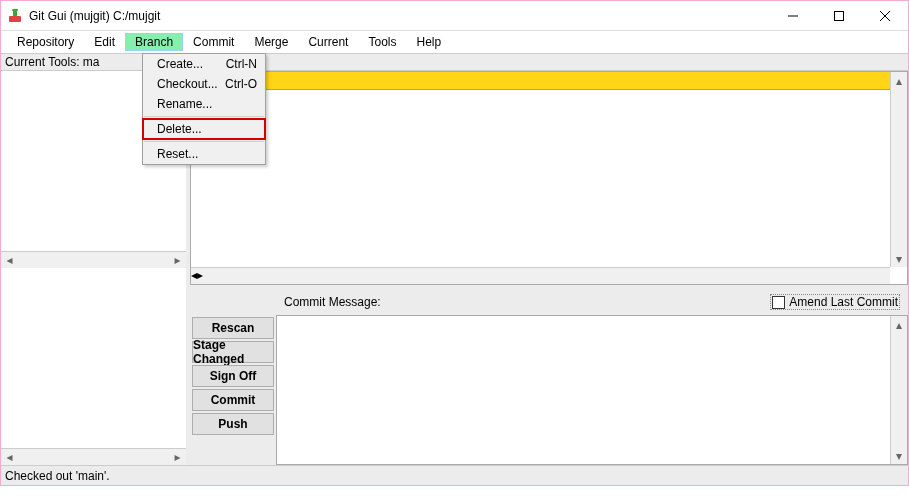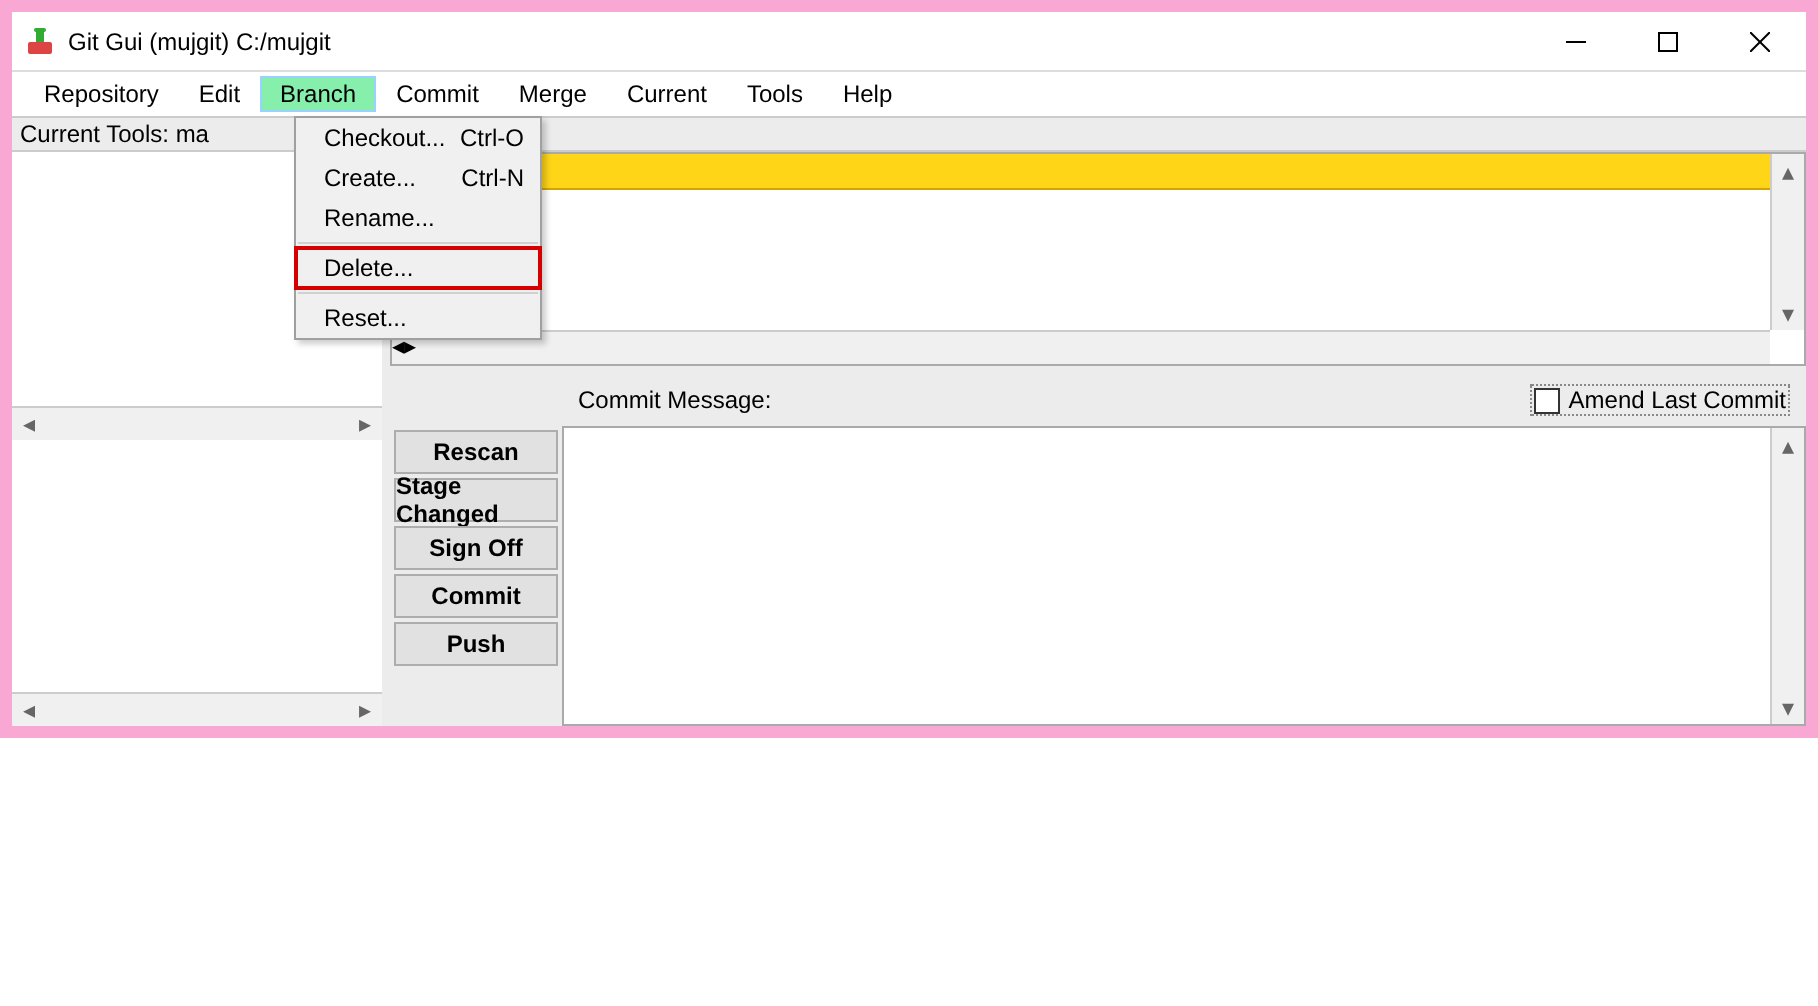--- a/index.html
+++ b/index.html
@@ -1,17 +1,17 @@
 <!DOCTYPE html>
 <html><head>
 <meta charset="utf-8">
 <style>
   * { box-sizing: border-box; }
   html, body { margin:0; padding:0; font-family: "Segoe UI", Tahoma, sans-serif; font-size:12px; color:#000; }
-  .window { width:909px; height:369px; border:6px solid #f9a8d4; background:#fff; display:flex; flex-direction:column; position:relative; }
+  .window { width:909px; height:486px; border:1px solid #f9a8d4; background:#fff; display:flex; flex-direction:column; position:relative; }
   .titlebar { height:30px; display:flex; align-items:center; padding-left:6px; border-bottom:1px solid #ddd; }
   .title-icon { width:16px; height:16px; margin-right:6px; display:flex; align-items:center; justify-content:center; }
   .title-text { flex:1; }
   .win-ctrls { display:flex; height:100%; }
   .win-btn { width:46px; display:flex; align-items:center; justify-content:center; }
   .menubar { height:22px; display:flex; align-items:center; padding:0 6px; gap:0; }
   .menu-item { padding:2px 10px; }
   .menu-item.open { background:#86efac; border:1px solid #99d1ff; padding:1px 9px; }
   .branch-row { height:18px; background:#ececec; border-top:1px solid #ccc; border-bottom:1px solid #ccc; display:flex; align-items:center; padding:0 4px; }
   .content { flex:1; display:flex; min-height:0; }
@@ -156,29 +156,32 @@
               <span class="arrow">▴</span>
               <span class="track"></span>
               <span class="arrow">▾</span>
             </div>
           </div>
         </div>
       </div>
     </div>
   </div>
 
+  <div class="statusbar">
+    <span>Checked out 'main'.</span>
+  </div>
 
   <div class="dropdown">
     <div class="dd-row">
+      <span class="lbl">Create...</span>
+      <span class="shortcut">Ctrl-N</span>
+    </div>
+    <div class="dd-row">
       <span class="lbl">Checkout...</span>
       <span class="shortcut">Ctrl-O</span>
-    </div>
-    <div class="dd-row">
-      <span class="lbl">Create...</span>
-      <span class="shortcut">Ctrl-N</span>
     </div>
     <div class="dd-row">
       <span class="lbl">Rename...</span>
     </div>
     <div class="dd-sep"></div>
     <div class="dd-row highlight">
       <span class="lbl">Delete...</span>
     </div>
     <div class="dd-sep"></div>
     <div class="dd-row">

